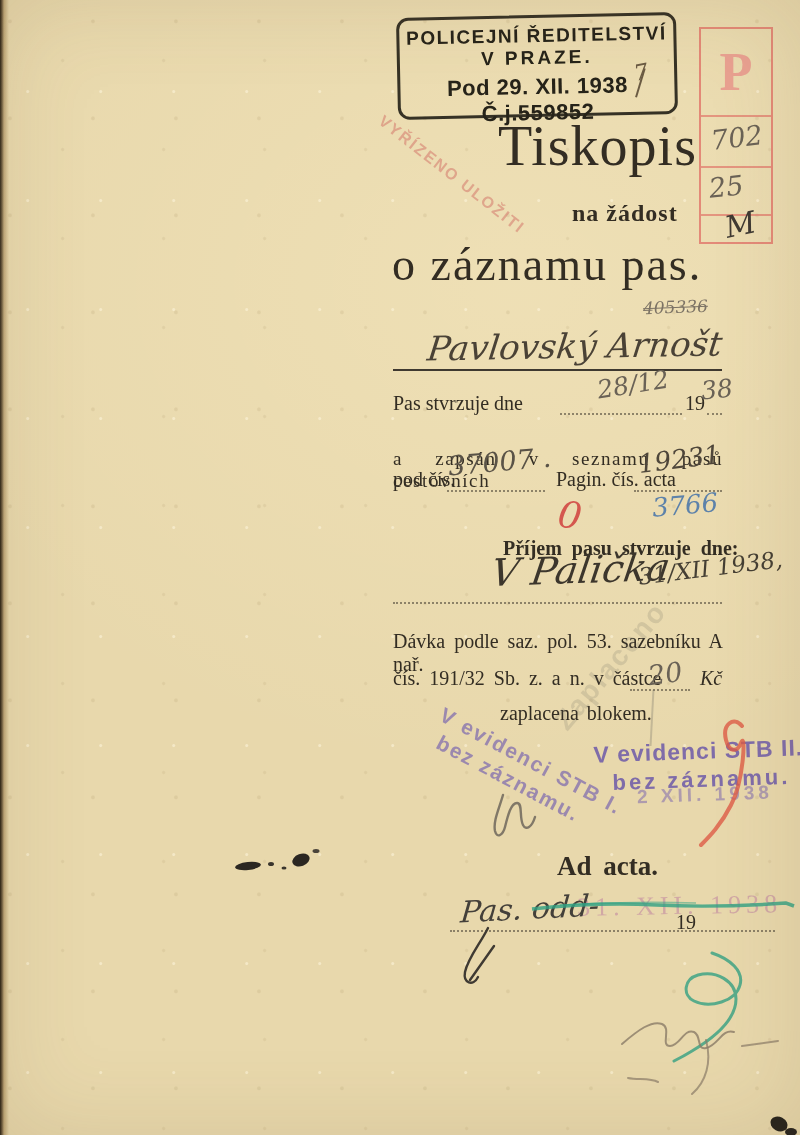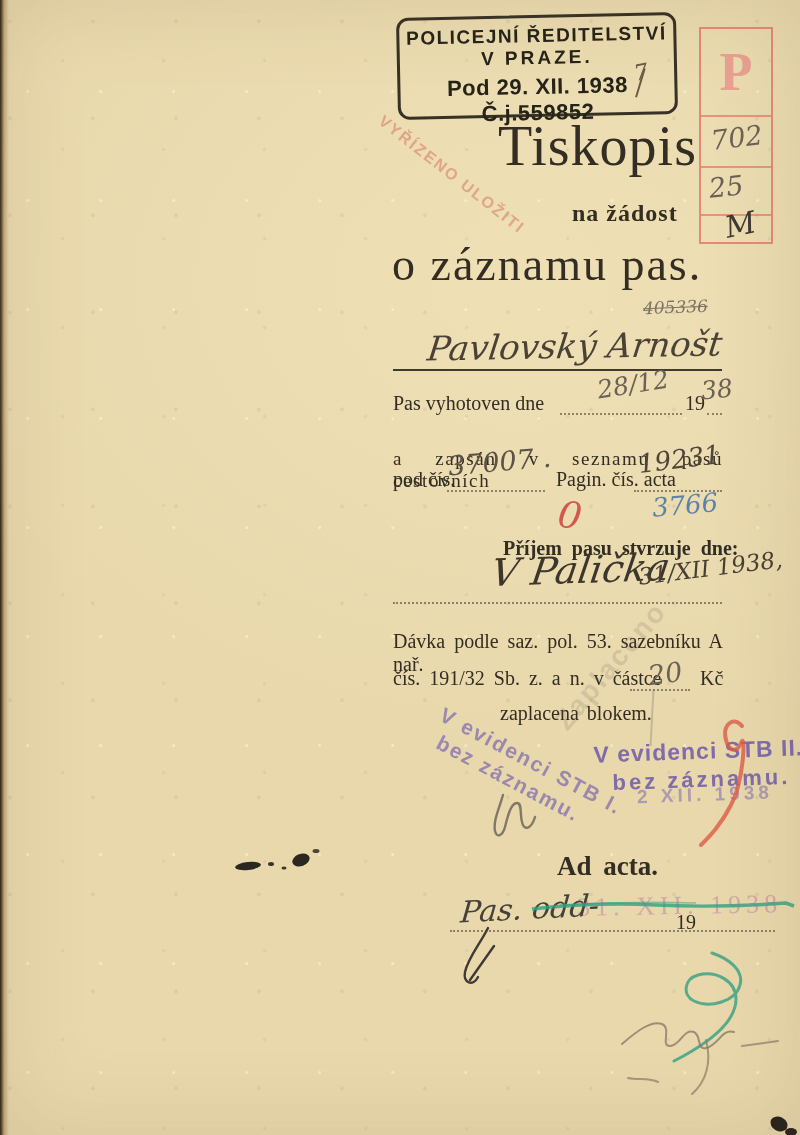--- a/index.html
+++ b/index.html
@@ -92,21 +92,21 @@
 
   <div class="abs print" style="left:498px;top:114px;font-size:56px;letter-spacing:1px;">Tiskopis</div>
   <div class="abs print" style="left:543px;top:200px;font-size:24px;font-weight:bold;letter-spacing:1px;margin-left:29px;">na žádost</div>
   <div class="abs print" style="left:392px;top:238px;font-size:46px;letter-spacing:2px;">o záznamu pas.</div>
 
   <div class="abs hw pencil" style="left:643px;top:297px;font-size:17px;color:#7c7365;text-decoration:line-through;transform:rotate(-2deg);">405336</div>
 
   <div class="abs hw" style="left:428px;top:326px;font-size:34px;transform:skewX(-8deg) rotate(-1deg);">Pavlovský Arnošt</div>
   <div class="abs" style="left:393px;top:369px;width:329px;border-top:2px solid #3f3930;"></div>
 
-  <div class="abs print" style="left:393px;top:392px;font-size:20px;">Pas vyhotoven dne</div>
+  <div class="abs print" style="left:393px;top:392px;font-size:20px;">Pas stvrzuje dne</div>
   <div class="abs dotted" style="left:560px;top:413px;width:122px;"></div>
   <div class="abs hw pencil" style="left:597px;top:370px;font-size:25px;transform:rotate(-9deg);">28/12</div>
   <div class="abs print" style="left:685px;top:392px;font-size:20px;">19</div>
   <div class="abs dotted" style="left:707px;top:413px;width:15px;"></div>
   <div class="abs hw pencil" style="left:701px;top:375px;font-size:25px;transform:rotate(-6deg);">38</div>
 
   <div class="abs print justify" style="left:393px;top:431px;width:330px;font-size:19px;letter-spacing:1.6px;margin-top:17px;">a zapsán v seznamu pasů cestovních</div>
   <div class="abs print" style="left:393px;top:468px;font-size:20px;">pod čís.</div>
   <div class="abs hw" style="left:448px;top:446px;font-size:27px;color:#5a5347;transform:rotate(-5deg);">37007 .</div>
   <div class="abs dotted" style="left:447px;top:490px;width:98px;"></div>
@@ -118,21 +118,21 @@
 
   <div class="abs print" style="left:503px;top:537px;font-size:20px;word-spacing:5px;font-weight:bold;">Příjem pasu stvrzuje dne:</div>
   <div class="abs hw" style="left:492px;top:548px;font-size:38px;color:#3c362c;transform:skewX(-10deg) rotate(-2deg);">V Palička</div>
   <div class="abs hw" style="left:638px;top:555px;font-size:23px;color:#453f34;transform:rotate(-7deg);">31/XII 1938,</div>
   <div class="abs dotted" style="left:393px;top:602px;width:329px;"></div>
 
   <div class="abs print justify" style="left:393px;top:630px;width:330px;font-size:20px;">Dávka podle saz. pol. 53. sazebníku A nař.</div>
   <div class="abs print" style="left:393px;top:667px;font-size:20px;word-spacing:4px;">čís. 191/32 Sb. z. a n. v částce</div>
   <div class="abs hw pencil" style="left:648px;top:658px;font-size:27px;transform:rotate(-8deg);">20</div>
   <div class="abs dotted" style="left:630px;top:689px;width:60px;"></div>
-  <div class="abs print" style="left:700px;top:667px;font-size:20px;">Kč</div>
+  <div class="abs print" style="left:700px;top:667px;font-size:20px;font-style:italic;">Kč</div>
   <div class="abs print" style="left:500px;top:702px;font-size:20px;word-spacing:3px;">zaplacena blokem.</div>
   <div id="ghost-stamp" class="abs sans">Zaplaceno</div>
   <div class="abs" style="left:651px;top:690px;width:2px;height:56px;background:rgba(110,105,100,.3);transform:rotate(3deg);"></div>
 
   <div id="stb1" class="abs stb">
     <div>V evidenci STB I.</div>
     <div style="margin-left:10px;margin-top:2px;">bez záznamu.</div>
   </div>
   <div id="stb2" class="abs stb">
     <div>V evidenci STB II.</div>

